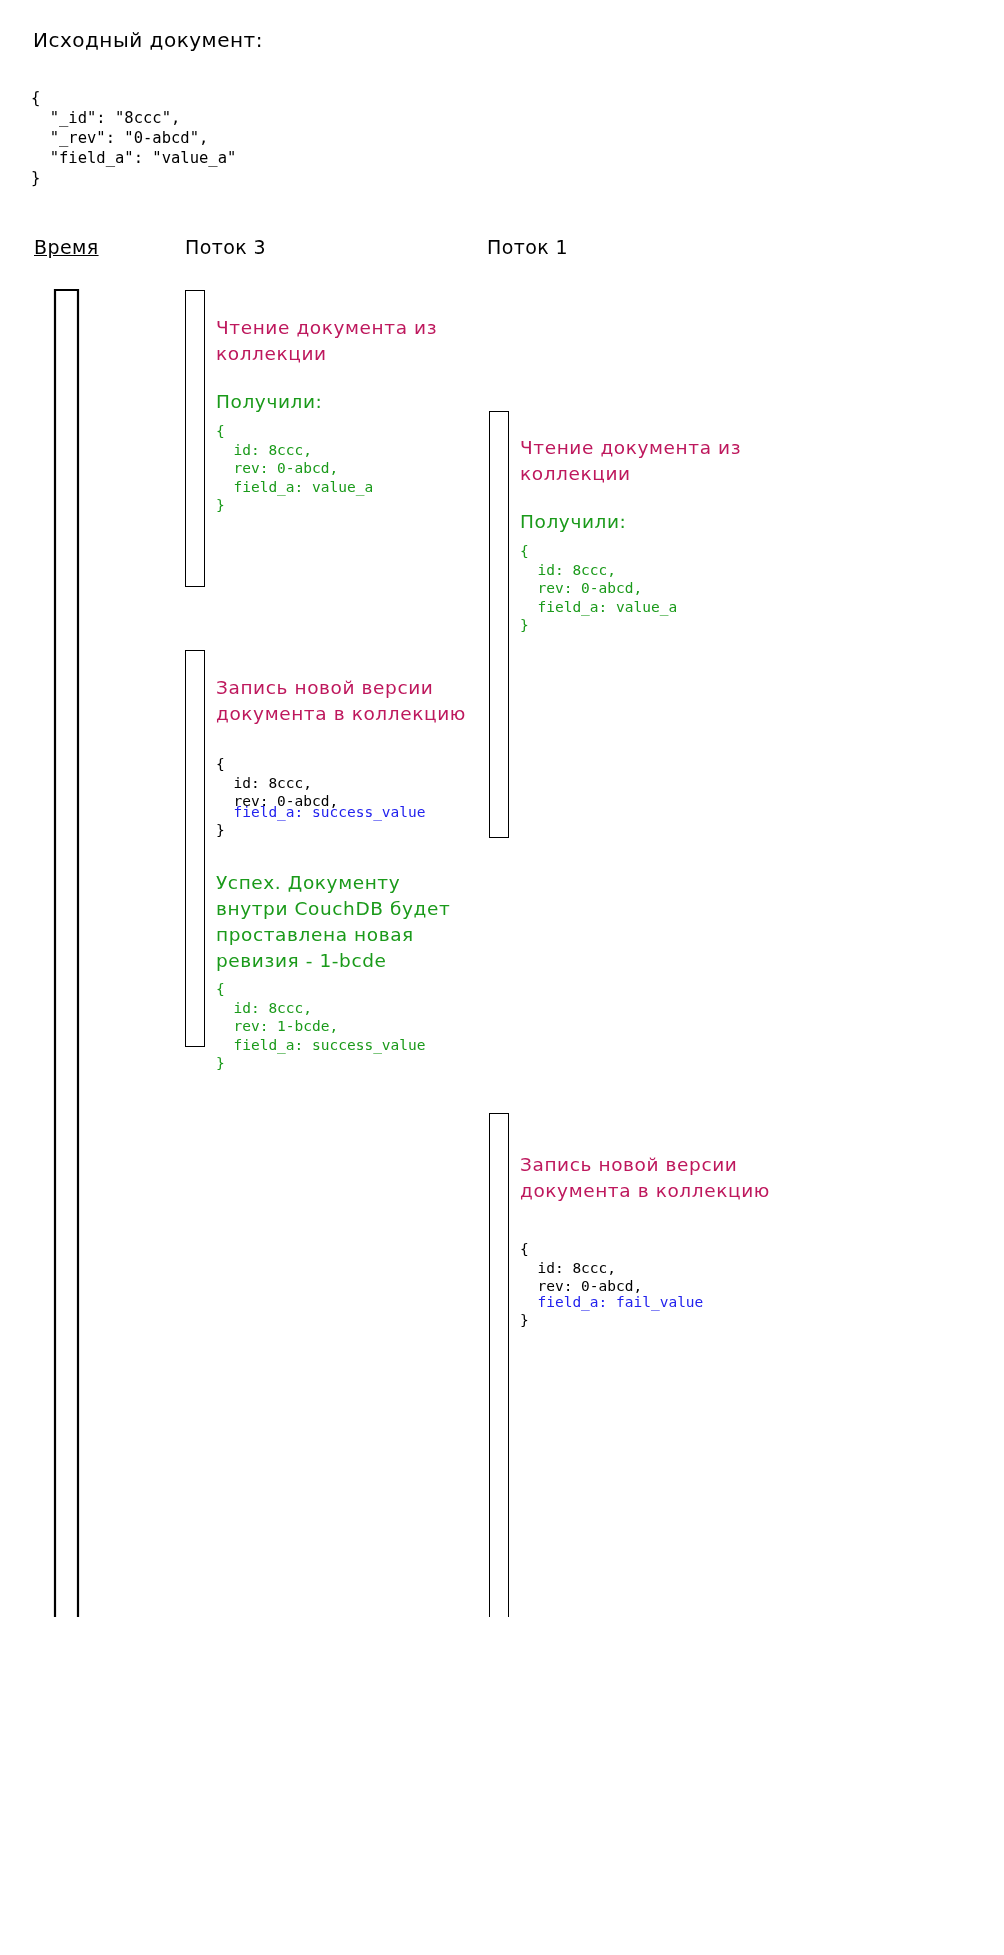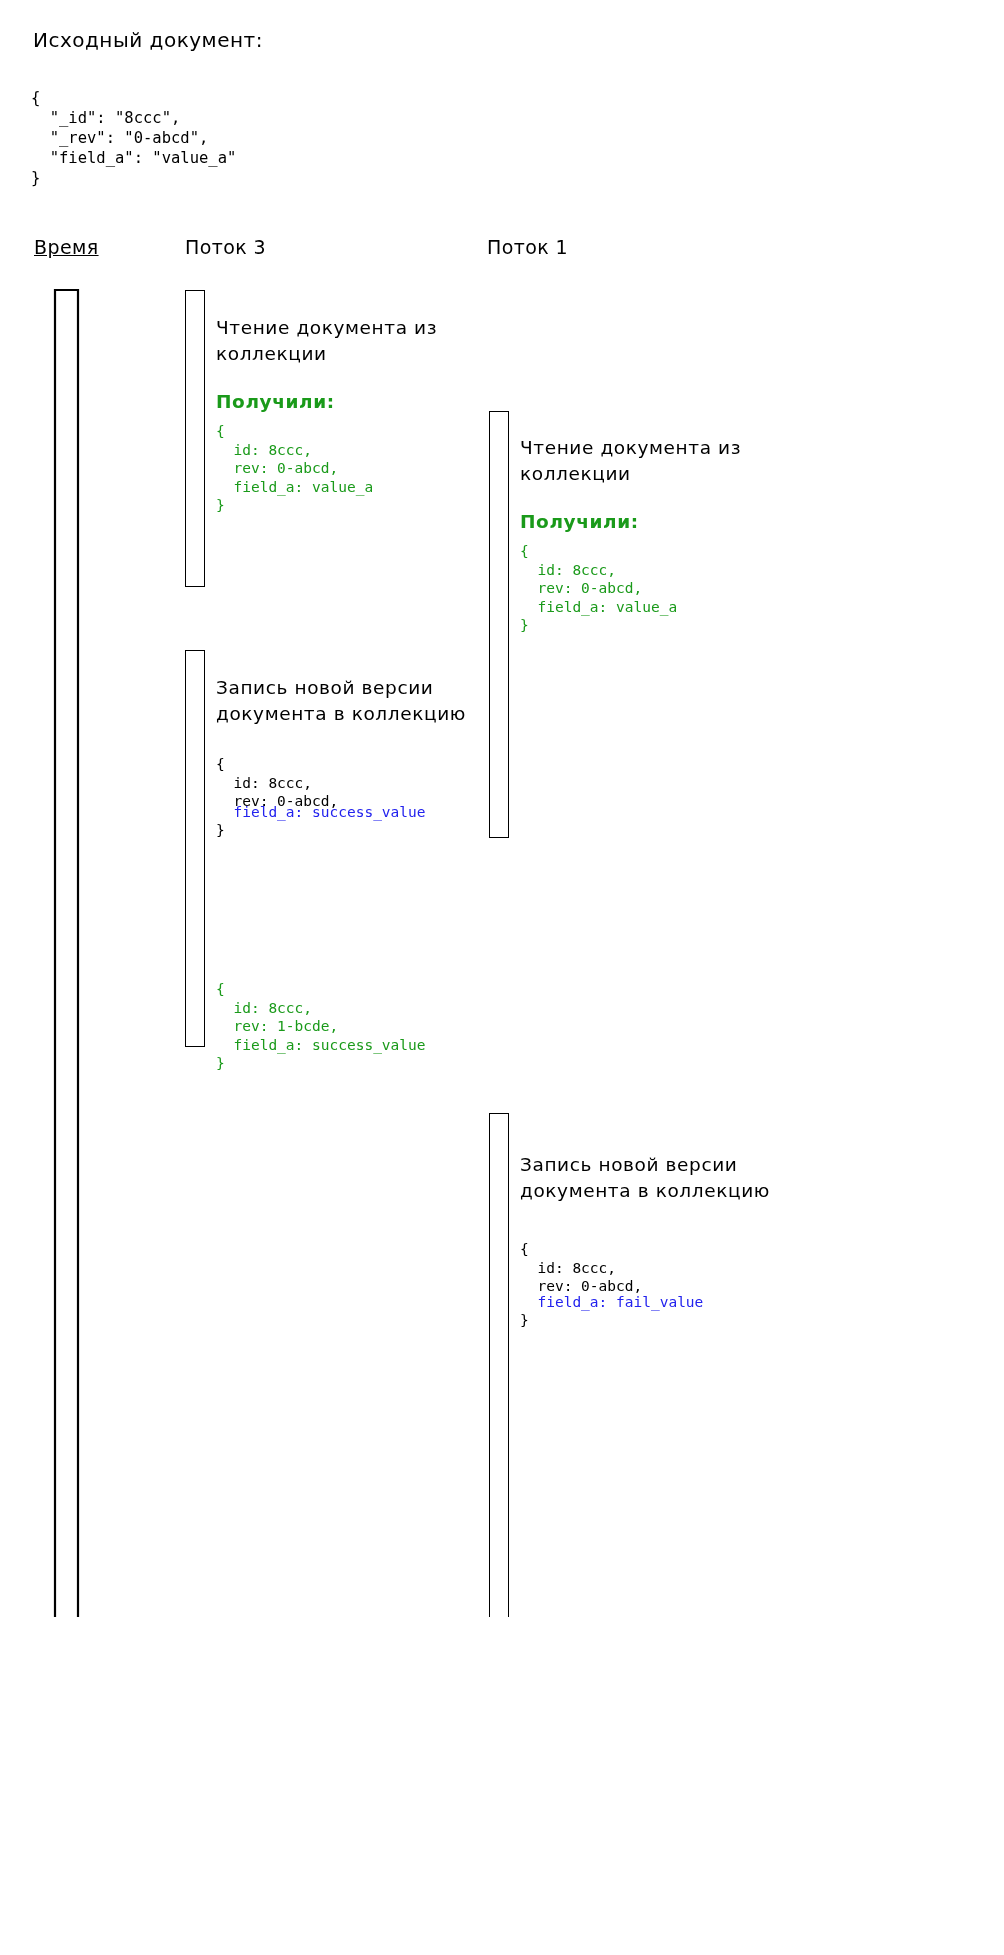--- a/index.html
+++ b/index.html
@@ -58,23 +58,23 @@
   }
 
   
   .msg {
     position: absolute;
     font-family: "DejaVu Sans", sans-serif;
     font-size: 18.5px;
     line-height: 26px;
     white-space: pre-line;
     letter-spacing: 0.6px;
-    color: #000000;
+    color: #be185d;
   }
-  .msg-green { color: #1a9a1a; font-weight: bold; }
+  .msg-green { color: #1a9a1a; }
   .msg-red   { color: #fb2020; }
 
   
   .time-arrow { position: absolute; left: 32px; top: 288px; }
 </style>
 </head>
 <body>
 
 <div id="page">
 
@@ -113,20 +113,24 @@
 
   <div class="msg" style="left:216px; top:675px; width:290px;">Запись новой версии
 документа в коллекцию</div>
 
   <div class="code" style="left:216px; top:755px;">{
   id: 8ccc,
   rev: 0-abcd,</div>
   <div class="code code-blue" style="left:216px; top:803px;">  field_a: success_value</div>
   <div class="code" style="left:216px; top:821px;">}</div>
 
+  <div class="msg msg-green" style="left:216px; top:870px; width:275px;">Успех. Документу
+внутри CouchDB будет
+проставлена новая
+ревизия - 1-bcde</div>
 
   <div class="code code-green" style="left:216px; top:980px;">{
   id: 8ccc,
   rev: 1-bcde,
   field_a: success_value
 }</div>
 
   <div class="bar" style="left:489px; top:411px; width:20px; height:427px;"></div>
 
   <div class="msg" style="left:520px; top:435px; width:280px;">Чтение документа из

